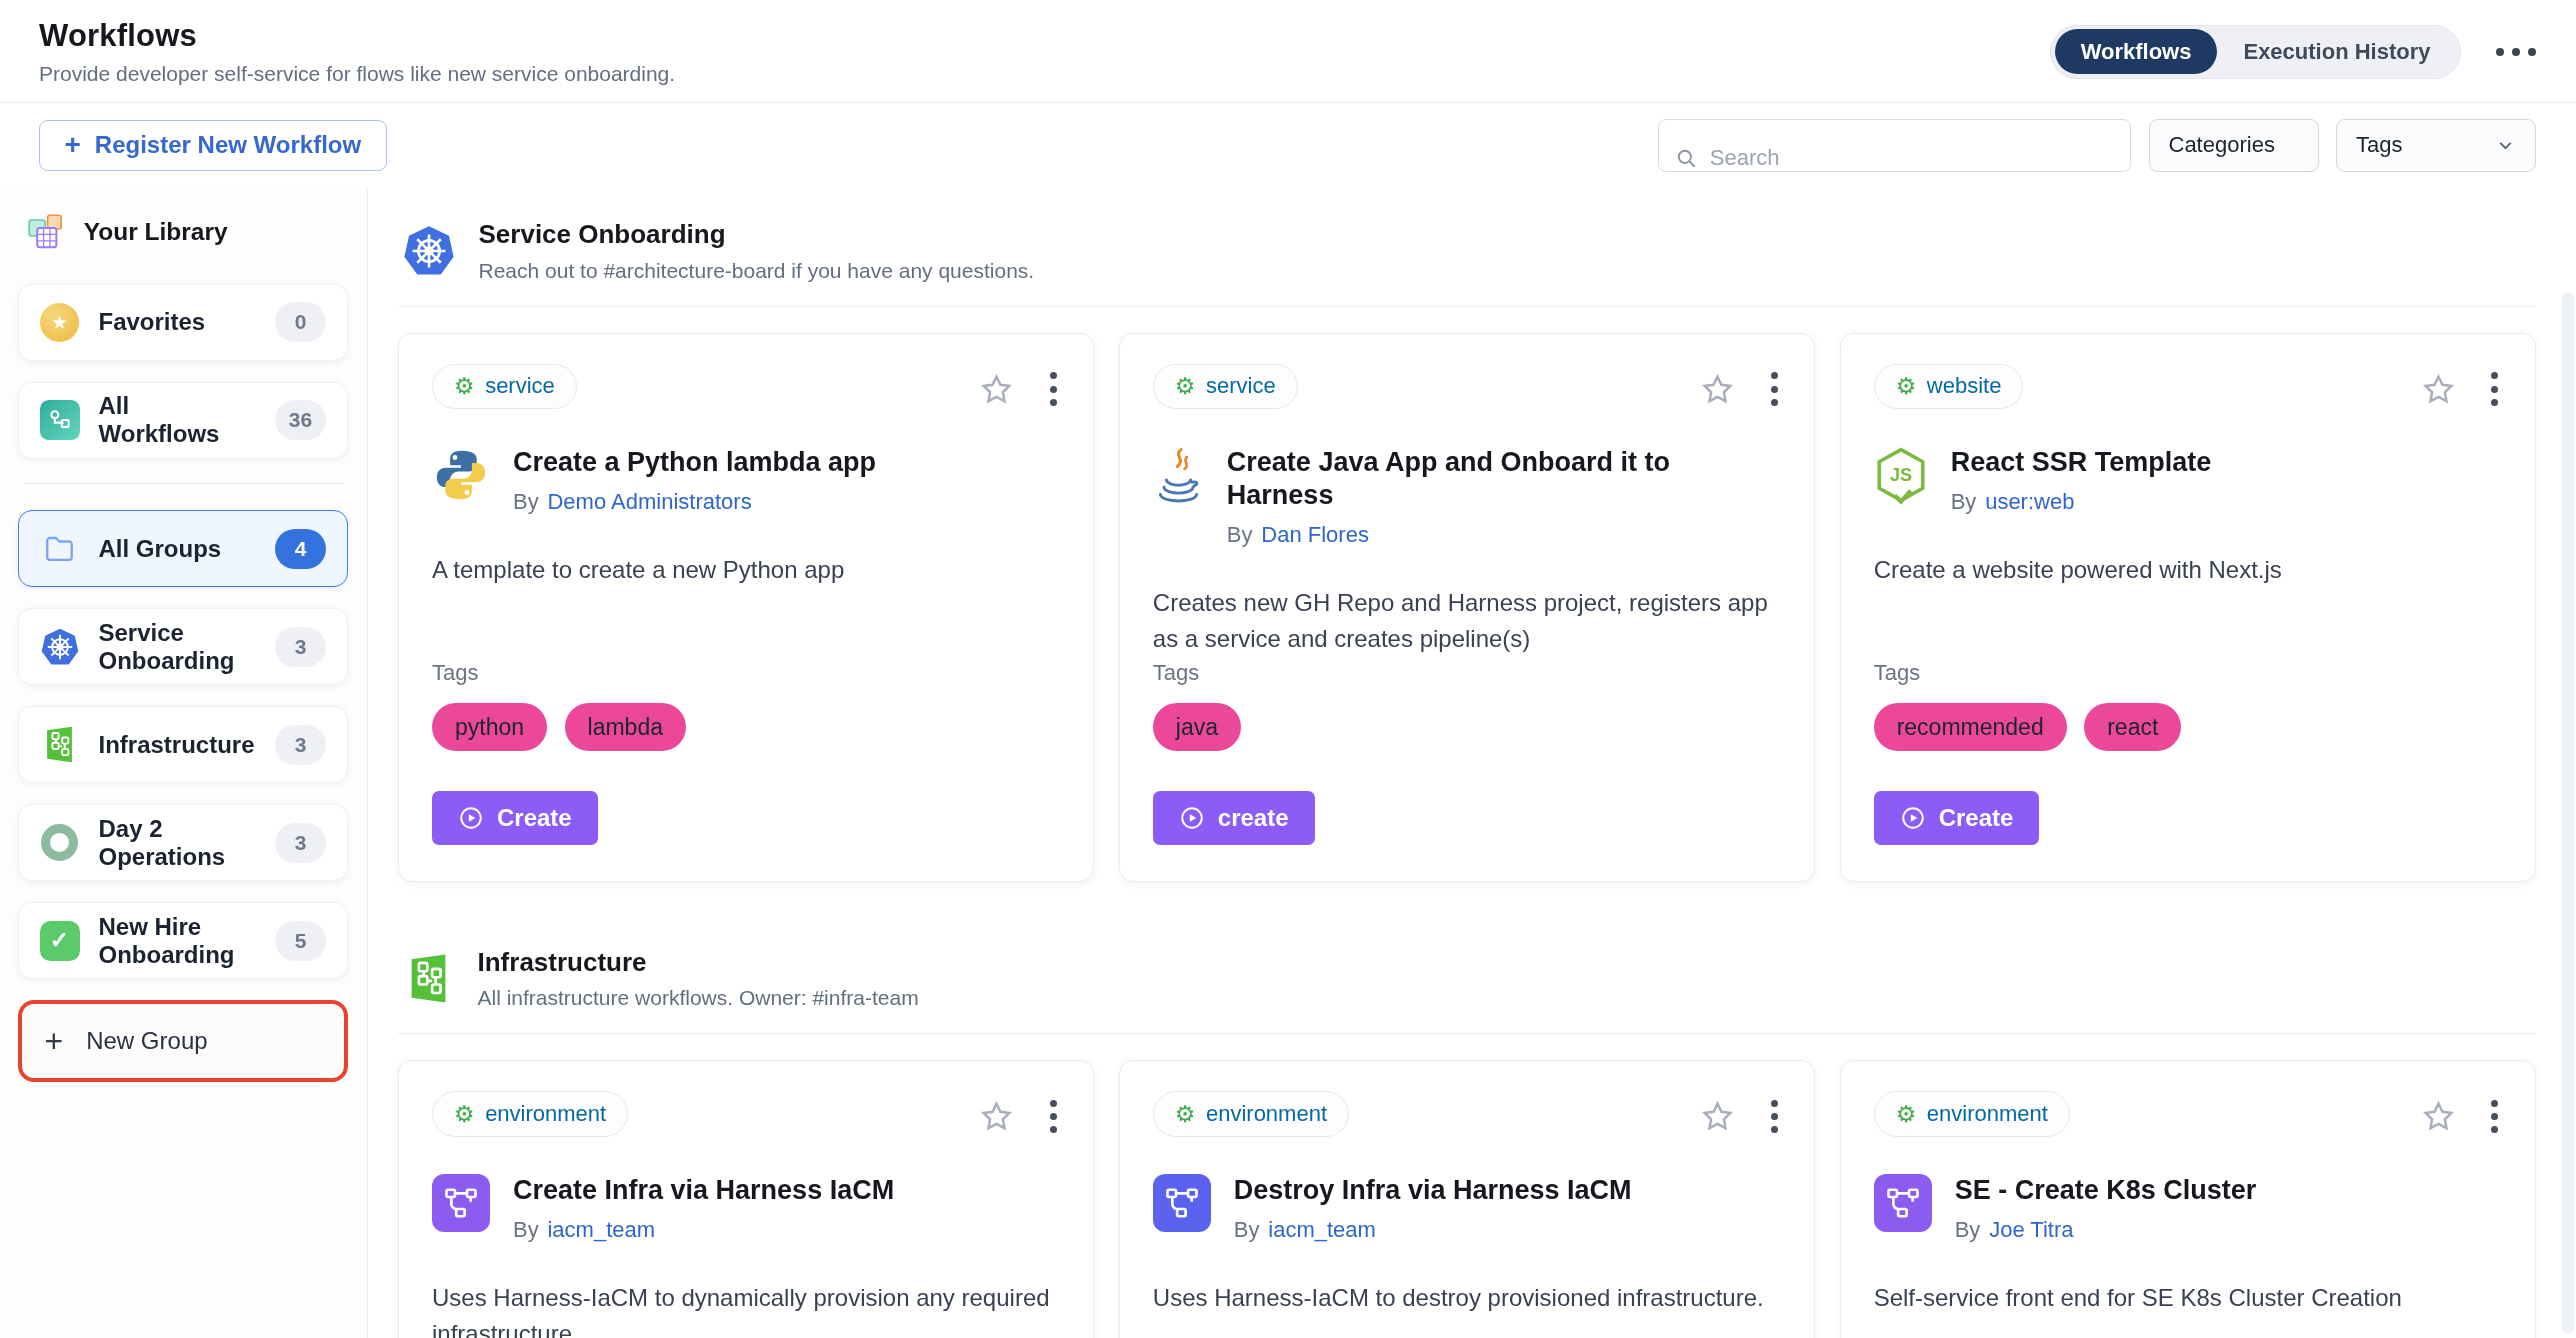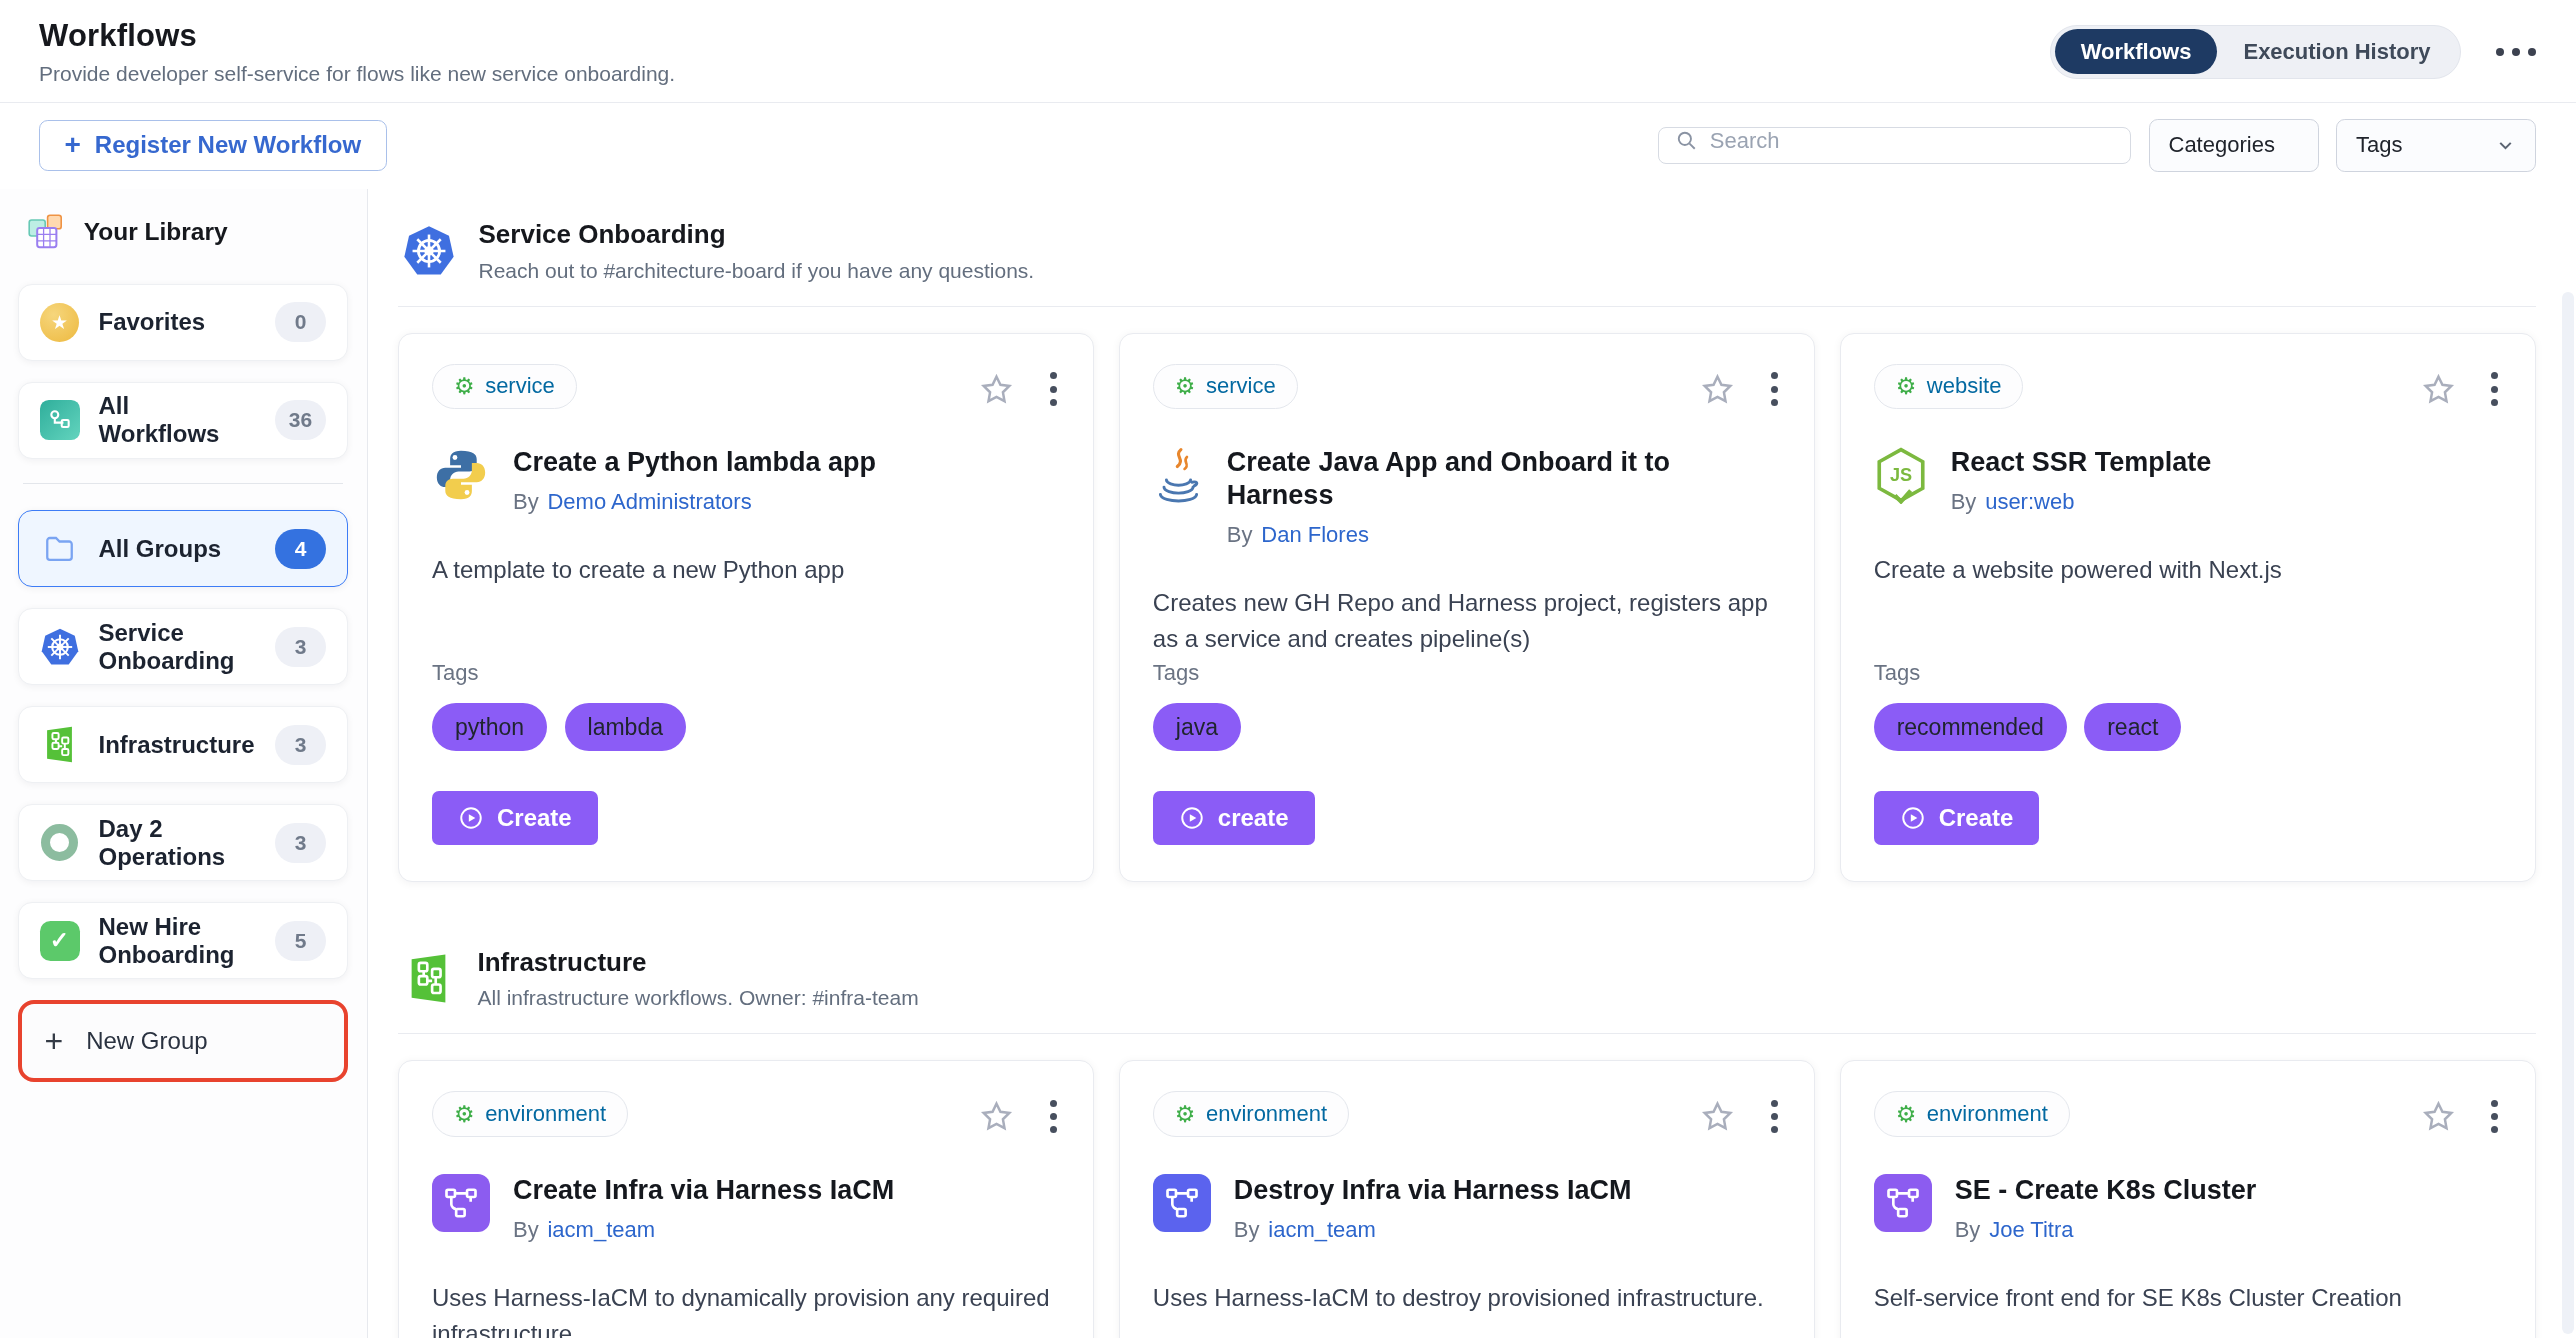--- a/index.html
+++ b/index.html
@@ -21,21 +21,21 @@
   .seg-item.active { background:#1e3a63; color:#ffffff; font-weight:700; }
   .dots-h { display:flex; gap:8px; }
   .dots-h i { width:8px; height:8px; border-radius:50%; background:#3c4250; display:block; }
   
   .toolbar { display:flex; justify-content:space-between; align-items:center; padding:16px 40px 17.5px 39px; height:86px; }
   .register-btn { display:inline-flex; align-items:center; gap:14px; background:#fff;
                   border:1.8px solid #a9c0ea; color:#3668cf; border-radius:8.8px;
                   padding:10.5px 24.5px; font-size:24px; font-weight:700; cursor:pointer; }
   .register-btn .plus { font-size:28px; font-weight:700; line-height:1; }
   .toolbar-right { display:flex; align-items:center; gap:17.5px; }
-  .searchbox { display:flex; align-items:flex-start; gap:12.3px; width:473px; height:37px;
+  .searchbox { display:flex; align-items:flex-end; gap:12.3px; width:473px; height:53px;
                border:1.8px solid #d7dbe3; border-radius:8px; padding:0 16px; background:#fff; }
   .searchbox input { border:none; outline:none; font-size:22px; color:#20242c; width:100%;
                      font-family:"Liberation Sans",sans-serif; background:transparent; }
   .searchbox input::placeholder { color:#9aa3b2; }
   .dropdown { display:flex; align-items:center; justify-content:space-between; gap:37px; height:53px;
               border:1.8px solid #cfd4de; border-radius:8.8px; background:#fbfcfe; padding:0 19px;
               font-size:22px; color:#20242c; font-weight:500; cursor:pointer; }
   
   .body-row { display:flex; height:1150px; }
   .sidebar { width:368px; min-width:368px; border-right:0.9px solid #e7e9ee; padding:12.3px 19px 0 17.5px;
@@ -81,21 +81,21 @@
   .card-actions { display:flex; align-items:center; gap:32px; margin-top:5.3px; }
   .kebab { display:flex; flex-direction:column; gap:6.1px; cursor:pointer; padding:3.5px; }
   .kebab i { width:7px; height:7px; border-radius:50%; background:#474f5e; display:block; }
   .title-row { display:flex; gap:23px; margin-top:37px; align-items:flex-start; }
   .card-title { font-size:27px; font-weight:700; color:#15181e; line-height:1.2; }
   .byline { margin-top:10.5px; font-size:22px; color:#6a7383; }
   .byline a { color:#2d66cc; text-decoration:none; margin-left:8.8px; cursor:pointer; }
   .card-desc { margin-top:37px; font-size:24px; color:#3a4252; line-height:1.5; }
   .tags-label { font-size:22px; color:#6a7383; margin-top:auto; }
   .tags-row { display:flex; gap:17.5px; margin-top:17.5px; }
-  .tag-pill { background:#8b5cf6; border-radius:875px; padding:10.5px 23px; font-size:23px; color:#20252e; }
+  .tag-pill { background:#ec4899; border-radius:875px; padding:10.5px 23px; font-size:23px; color:#20252e; }
   .cta-row { margin-top:40px; margin-bottom:5.3px; }
   .cta-btn { display:inline-flex; align-items:center; gap:13px; background:#8b5cf6; border:none;
              border-radius:7px; padding:13px 26px; color:#fff; font-size:24px; font-weight:700;
              cursor:pointer; font-family:"Liberation Sans",sans-serif; }
   .section-gap { height:51px; }
   .scrollbar { position:absolute; right:1.8px; top:103px; bottom:5.3px; width:12.3px;
                background:#eef1f7; border-radius:7px; }
   svg { display:block; }
 </style>
 </head>

